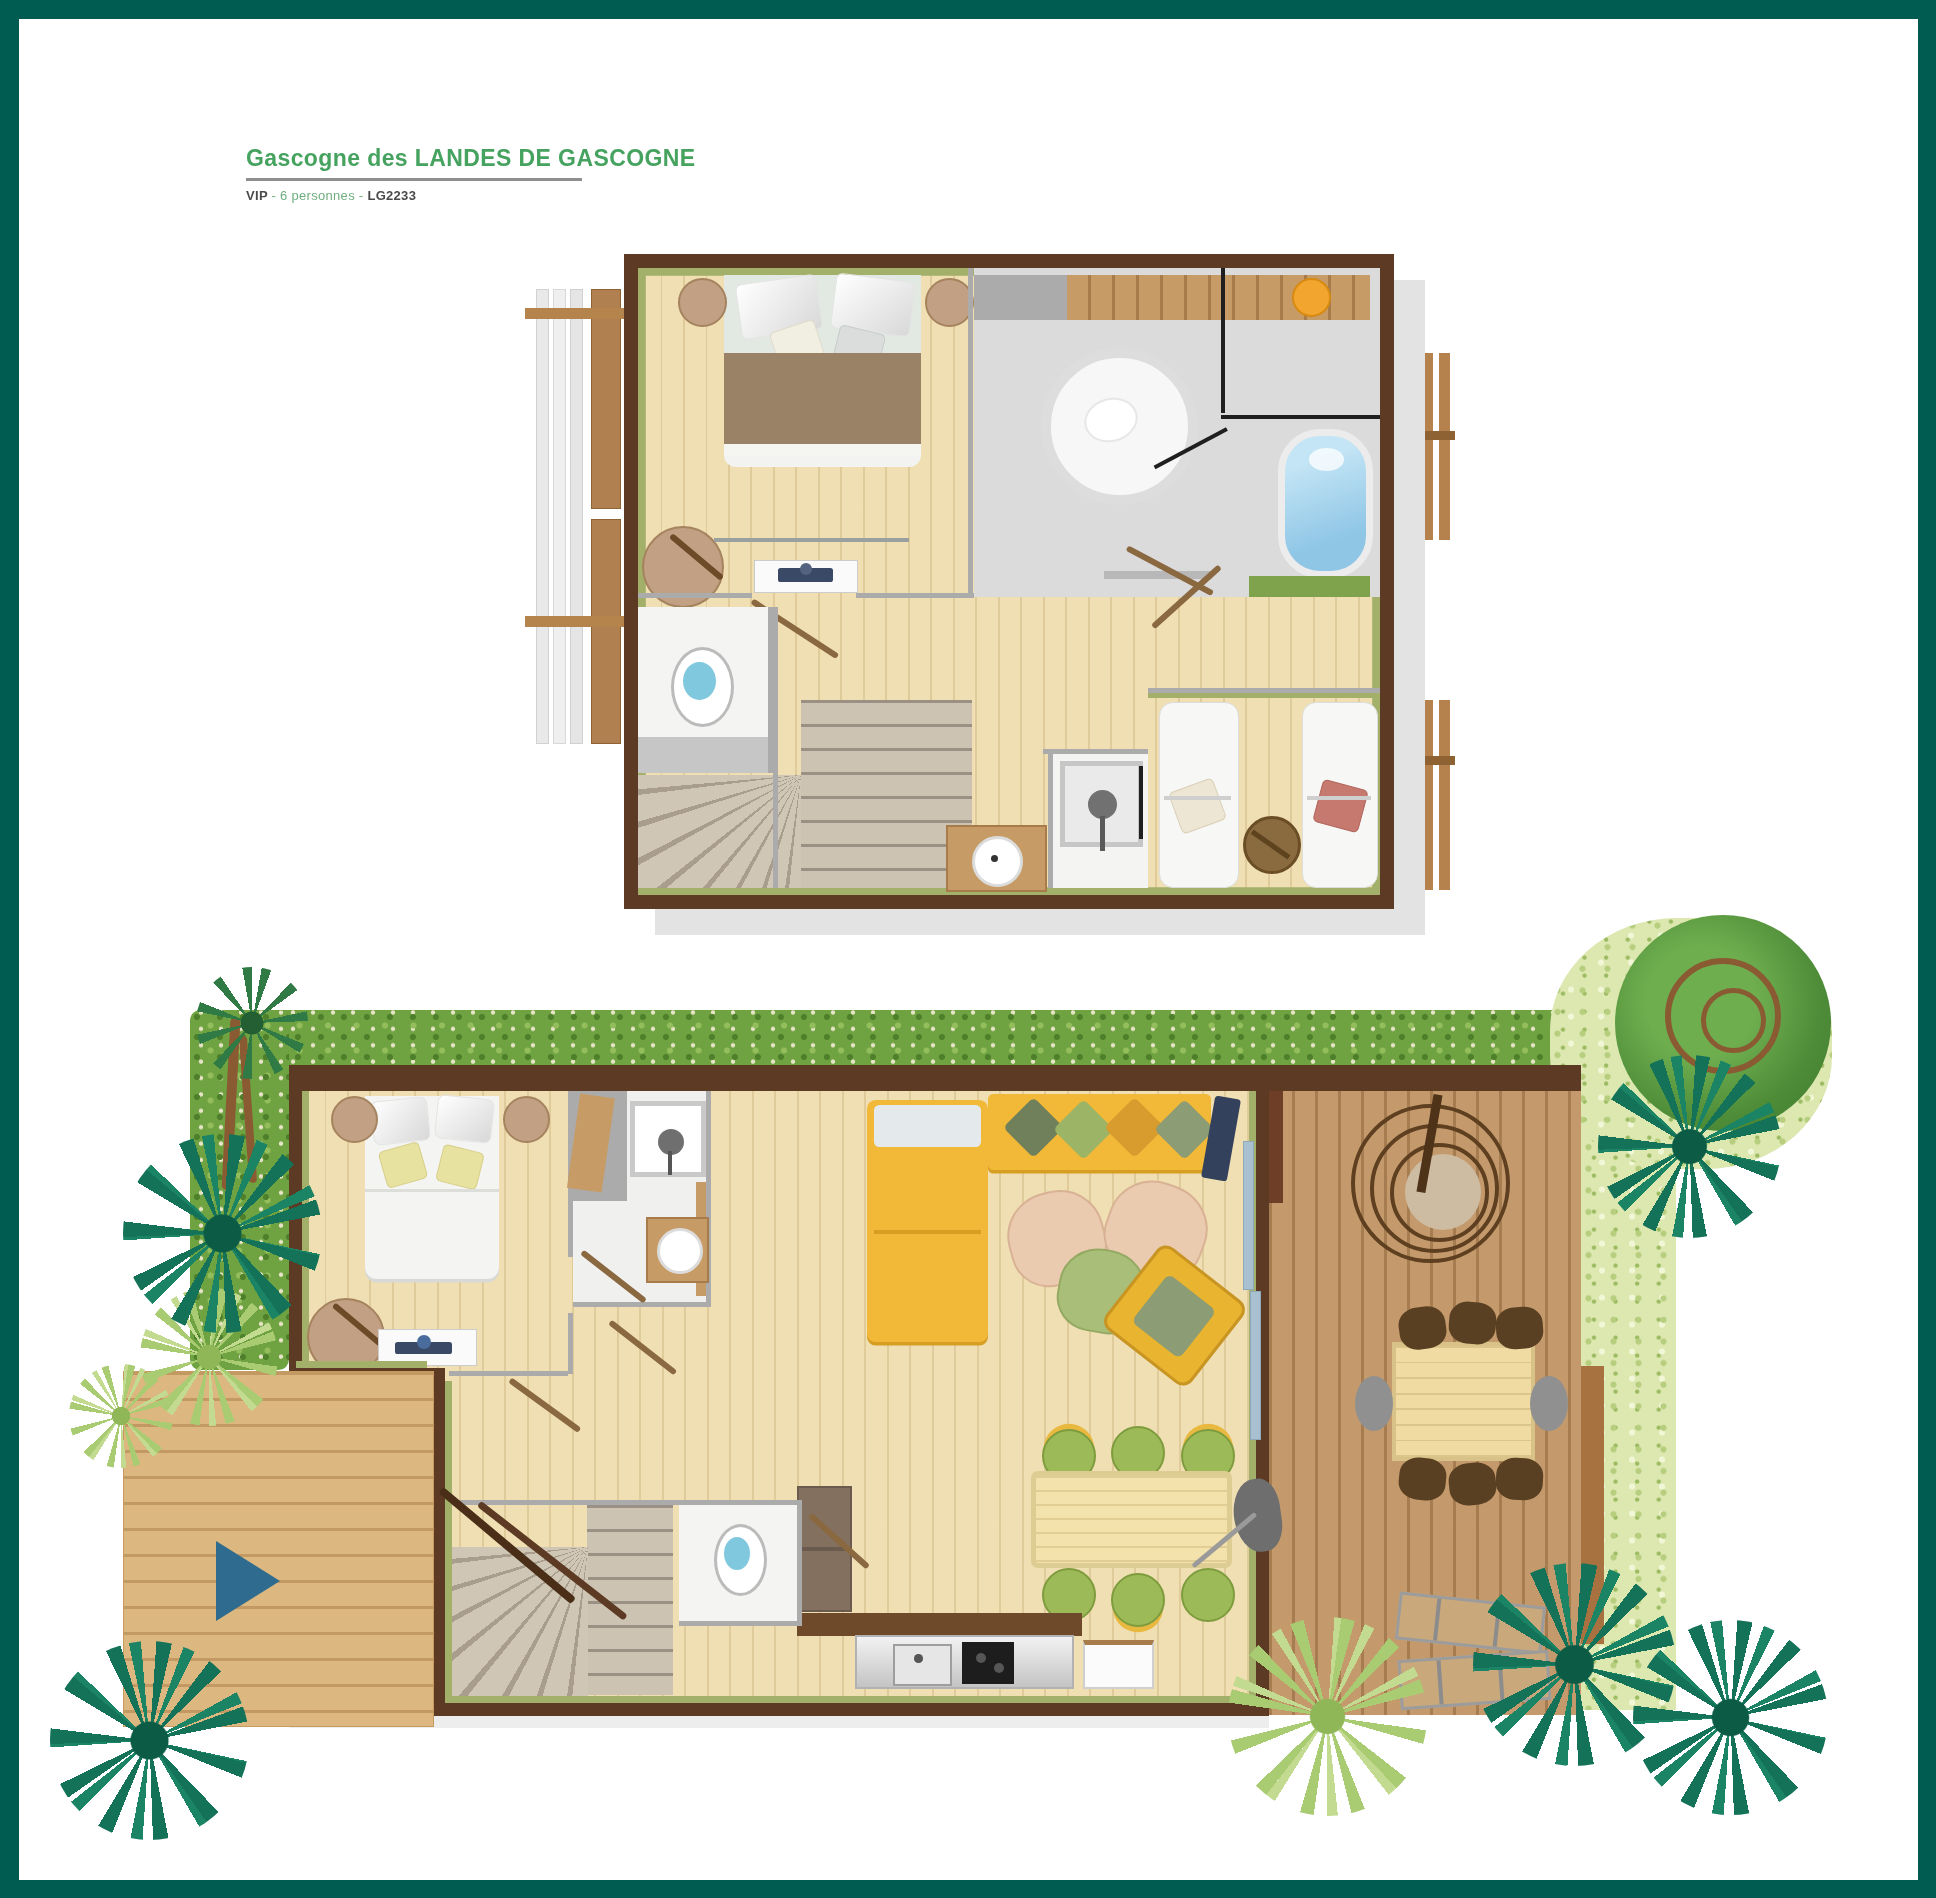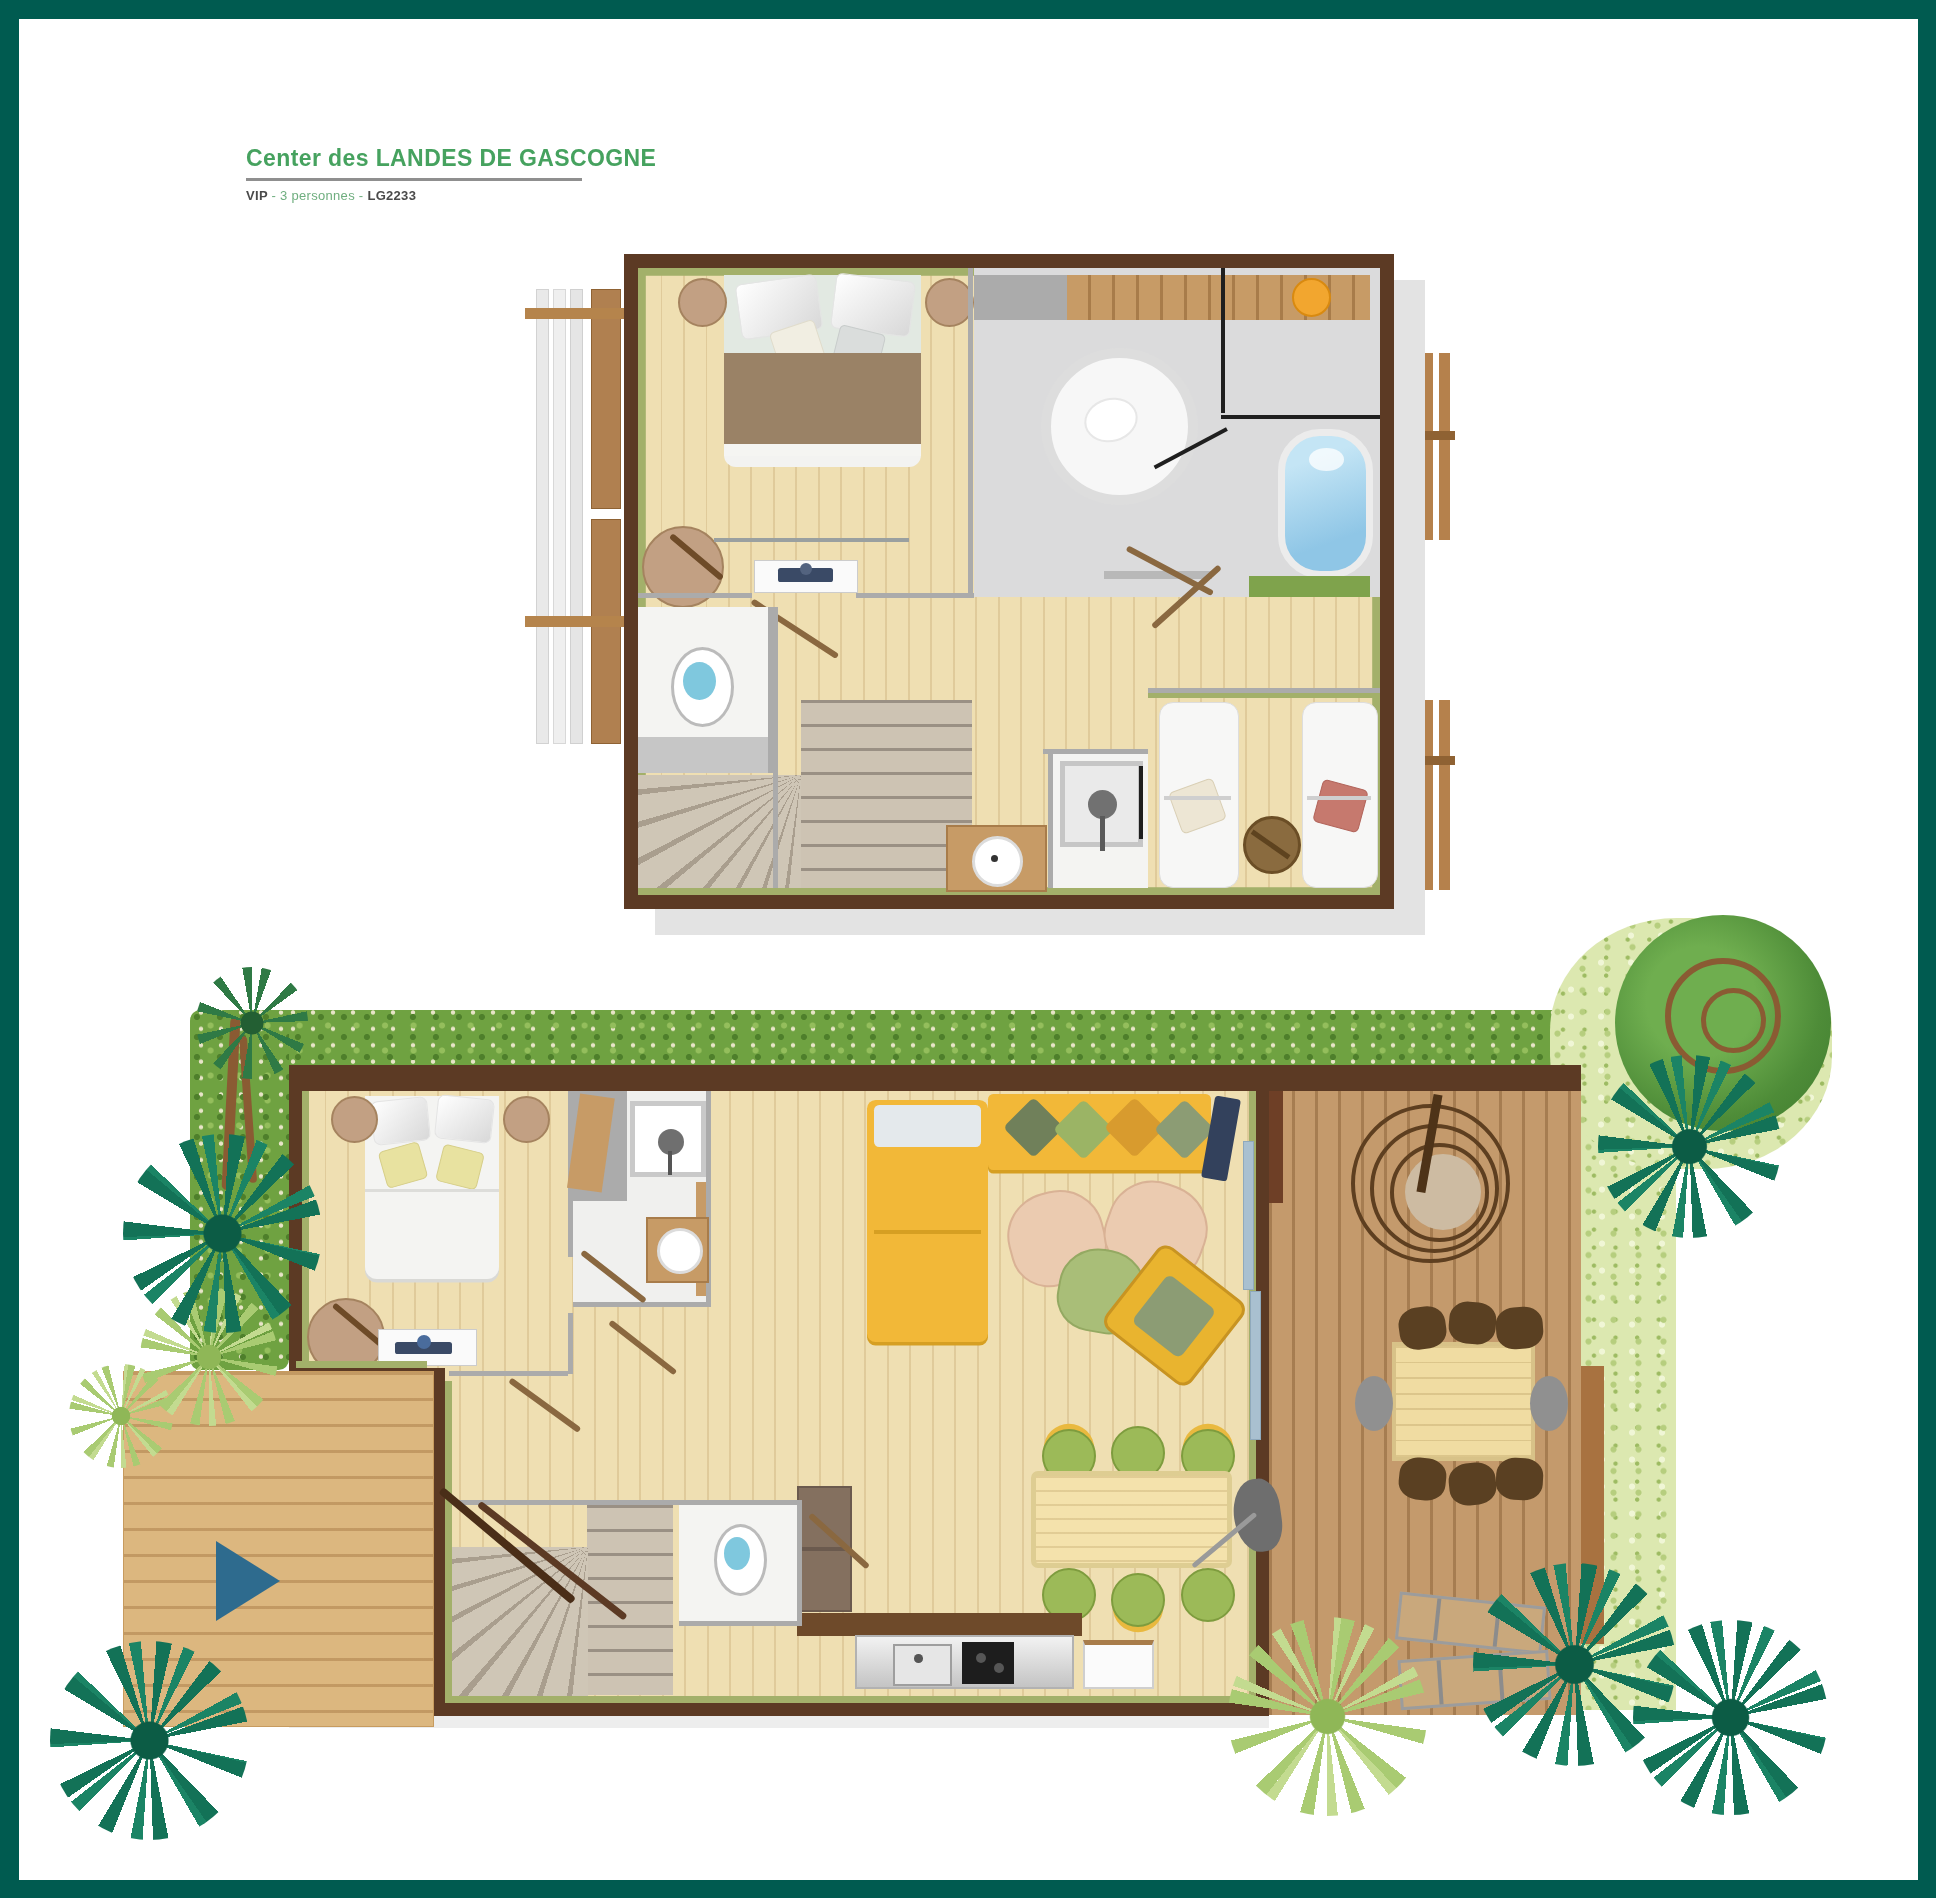--- a/index.html
+++ b/index.html
@@ -54,25 +54,25 @@
   #brand-sub .mid{color:#6FAE7F;font-weight:normal;}
   #footer-caption{color:#0B6B5E;font-size:69px;line-height:80px;white-space:nowrap;
     transform:scaleX(.78);transform-origin:100% 50%;font-weight:400;}
 </style>
 </head>
 <body>
 
 <div id="canvas">
 
   <div class="abs" style="left:227px;top:126px;z-index:20">
-    <div id="brand-title">Center des LANDES DE GASCOGNE</div>
+    <div id="brand-title">Gascogne des LANDES DE GASCOGNE</div>
     <div id="brand-rule"></div>
     <div id="brand-sub">
       <span>VIP</span>
-      <span class="mid">- 3 personnes -</span>
+      <span class="mid">- 6 personnes -</span>
       <span>LG2233</span>
     </div>
   </div>
 
   <div class="abs wood" style="left:605px;top:235px;width:770px;height:655px;border:14px solid #5C3A24;box-sizing:border-box;box-shadow:31px 26px 0 #E3E3E3, inset 0 0 0 7.8px #A3B06A;z-index:5">
 
     <div class="abs greyroom" style="left:336px;top:0;width:406px;height:329px">
       <div class="abs gw" style="left:0;top:7px;width:93px;height:45px"></div>
       <div class="abs slats" style="left:93px;top:7px;width:303px;height:45px"></div>
       <div class="abs c" style="left:318px;top:10.4px;width:35px;height:35px;background:#F2A62F;border:2.6px solid #D98A10"></div>

